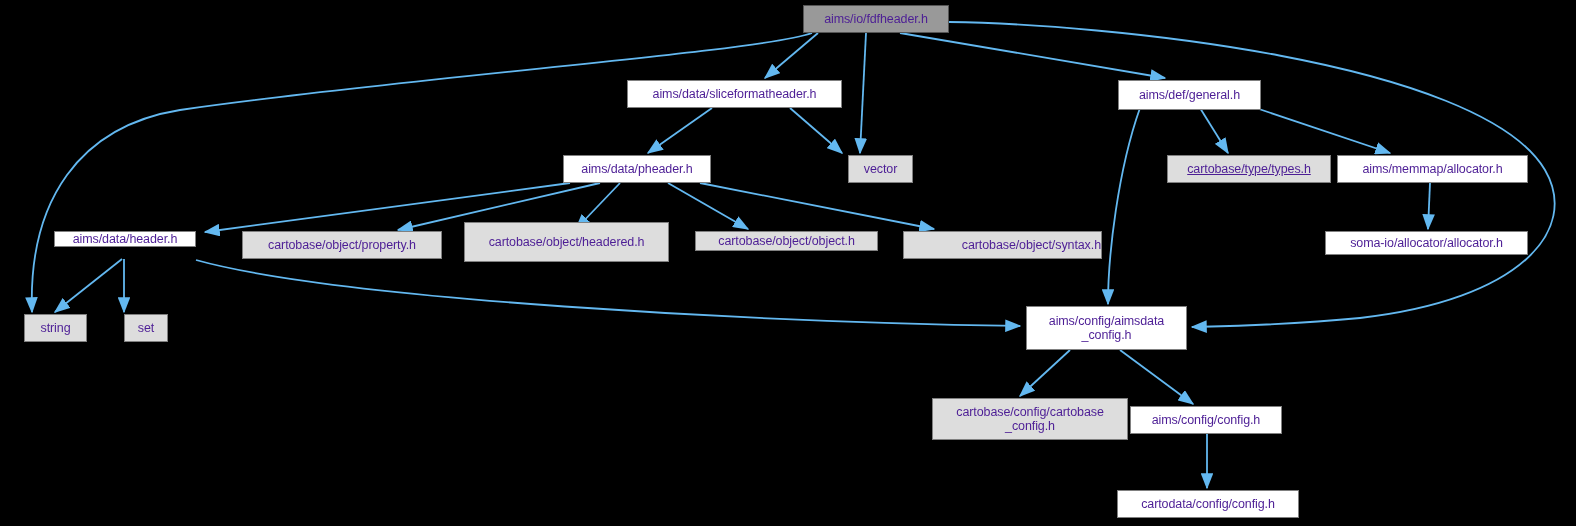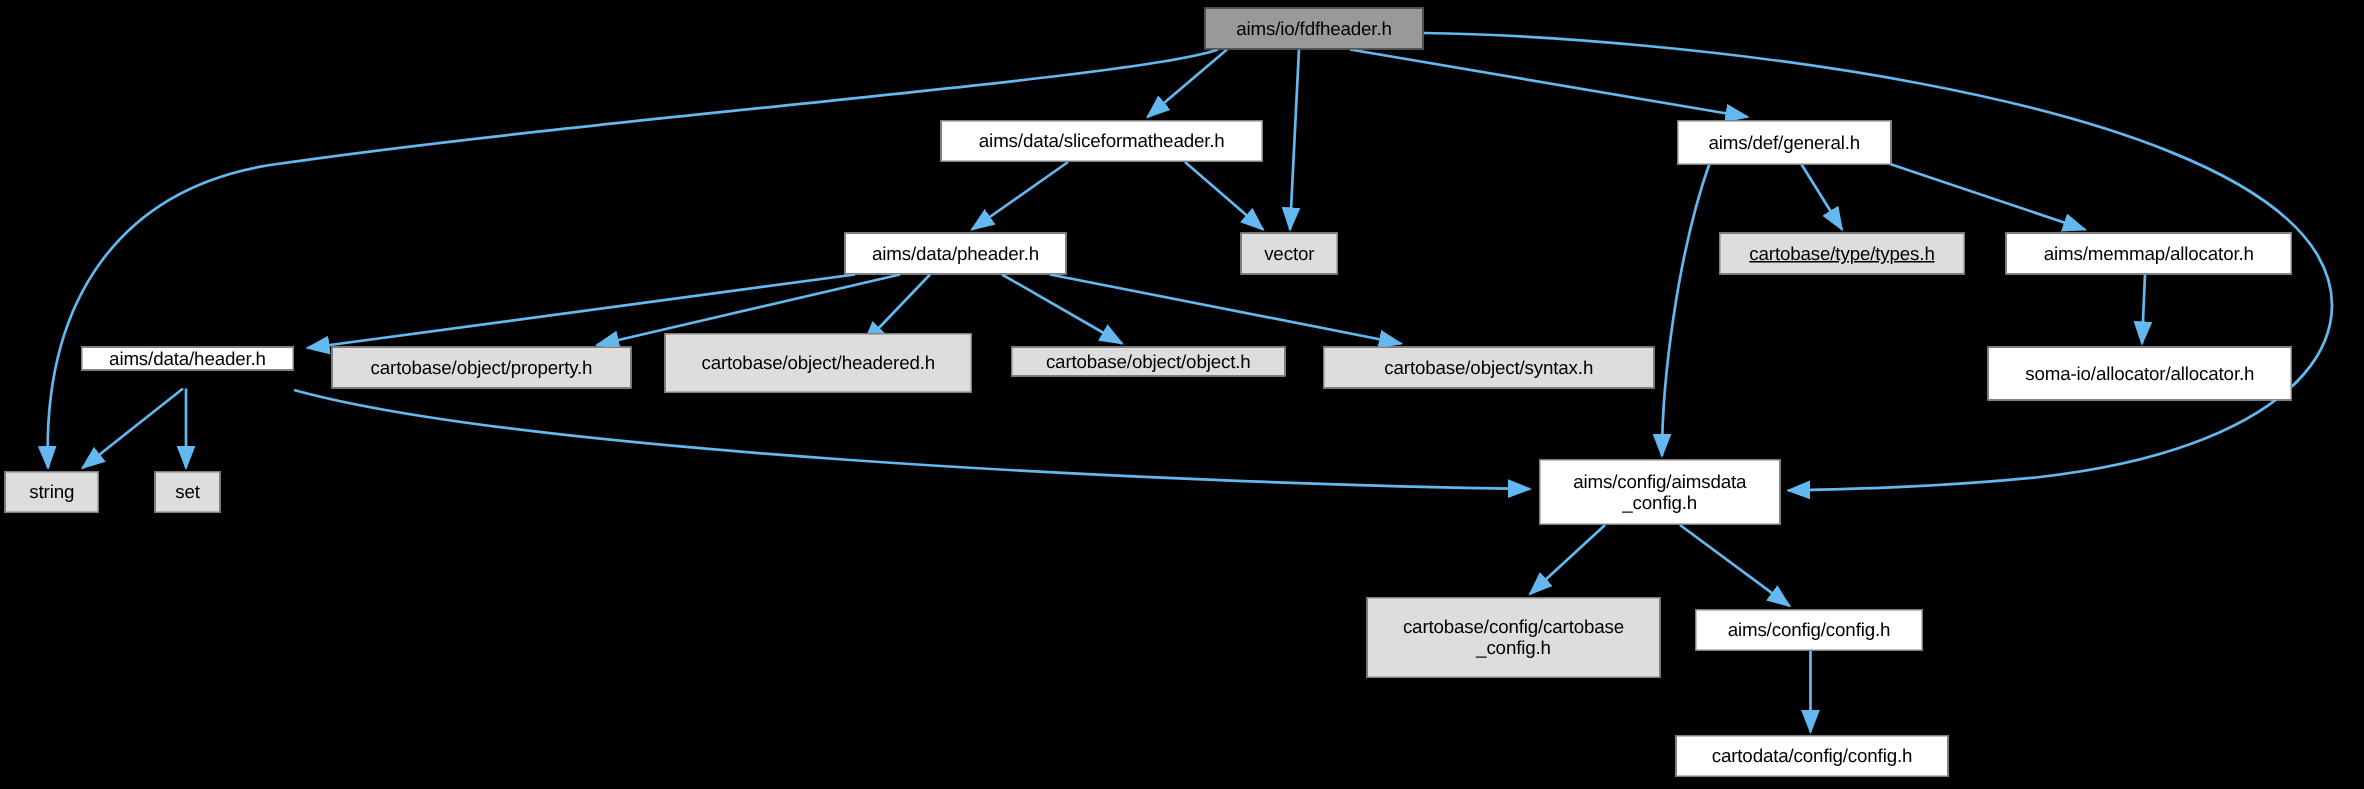--- a/index.html
+++ b/index.html
@@ -24,28 +24,28 @@
   }
   .node-box {
     position: absolute;
     box-sizing: border-box;
     border: 1px solid #808080;
     display: flex;
     align-items: center;
     justify-content: center;
     text-align: center;
     line-height: 1.12;
-    color: #000000;
+    color: #4c1d95;
     font-size: 12.5px;
     letter-spacing: -0.1px;
     white-space: pre;
     user-select: none;
   }
   .node-box.fill-white { background: #ffffff; }
-  .node-box.fill-gray  { background: #dddddd; }
+  .node-box.fill-gray  { background: #dddddd; margin-left: 21px; }
   .node-box.fill-root  { background: #999999; border-color: #555555; }
   .node-label { display: block; }
 </style>
 </head>
 <body>
 
 <div id="graph-root">
   <svg class="graph-canvas" viewBox="0 0 1576 526">
     <defs>
       <marker id="arrowhead" markerWidth="9" markerHeight="7" refX="8.2" refY="3.5" orient="auto" markerUnits="strokeWidth">
@@ -82,24 +82,24 @@
       <div class="node-box fill-white" style="left: 627px; top: 80px; width: 215px; height: 28px;"><span class="node-label">aims/data/sliceformatheader.h</span></div>
       <div class="node-box fill-white" style="left: 1118px; top: 80px; width: 143px; height: 30px;"><span class="node-label">aims/def/general.h</span></div>
       <div class="node-box fill-white" style="left: 563px; top: 155px; width: 148px; height: 28px;"><span class="node-label">aims/data/pheader.h</span></div>
       <div class="node-box fill-gray" style="left: 827px; top: 155px; width: 65px; height: 28px;"><span class="node-label">vector</span></div>
       <div class="node-box fill-gray" style="left: 1146px; top: 155px; width: 164px; height: 28px; text-decoration: underline;"><span class="node-label">cartobase/type/types.h</span></div>
       <div class="node-box fill-white" style="left: 1337px; top: 155px; width: 191px; height: 28px;"><span class="node-label">aims/memmap/allocator.h</span></div>
       <div class="node-box fill-white" style="left: 54px; top: 231px; width: 142px; height: 16px;"><span class="node-label">aims/data/header.h</span></div>
       <div class="node-box fill-gray" style="left: 221px; top: 231px; width: 200px; height: 28px;"><span class="node-label">cartobase/object/property.h</span></div>
       <div class="node-box fill-gray" style="left: 443px; top: 222px; width: 205px; height: 40px;"><span class="node-label">cartobase/object/headered.h</span></div>
       <div class="node-box fill-gray" style="left: 674px; top: 231px; width: 183px; height: 20px;"><span class="node-label">cartobase/object/object.h</span></div>
-      <div class="node-box fill-gray" style="left: 882px; top: 231px; width: 221px; height: 28px;"><span class="node-label">cartobase/object/syntax.h</span></div>
-      <div class="node-box fill-white" style="left: 1325px; top: 231px; width: 203px; height: 36px;"><span class="node-label">soma-io/allocator/allocator.h</span></div>
+      <div class="node-box fill-gray" style="left: 882px; top: 231px; width: 199px; height: 28px; justify-content: flex-end;"><span class="node-label">cartobase/object/syntax.h</span></div>
+      <div class="node-box fill-white" style="left: 1325px; top: 231px; width: 203px; height: 24px;"><span class="node-label">soma-io/allocator/allocator.h</span></div>
       <div class="node-box fill-gray" style="left: 3px; top: 314px; width: 63px; height: 28px;"><span class="node-label">string</span></div>
       <div class="node-box fill-gray" style="left: 103px; top: 314px; width: 44px; height: 28px;"><span class="node-label">set</span></div>
       <div class="node-box fill-white" style="left: 1026px; top: 306px; width: 161px; height: 44px;"><span class="node-label">aims/config/aimsdata
 _config.h</span></div>
-      <div class="node-box fill-gray" style="left: 911px; top: 398px; width: 196px; height: 54px;"><span class="node-label">cartobase/config/cartobase
+      <div class="node-box fill-gray" style="left: 911px; top: 398px; width: 196px; height: 42px;"><span class="node-label">cartobase/config/cartobase
 _config.h</span></div>
       <div class="node-box fill-white" style="left: 1130px; top: 406px; width: 152px; height: 28px;"><span class="node-label">aims/config/config.h</span></div>
       <div class="node-box fill-white" style="left: 1117px; top: 490px; width: 182px; height: 28px;"><span class="node-label">cartodata/config/config.h</span></div>
     </div>
 </div>
 
 </body></html>

